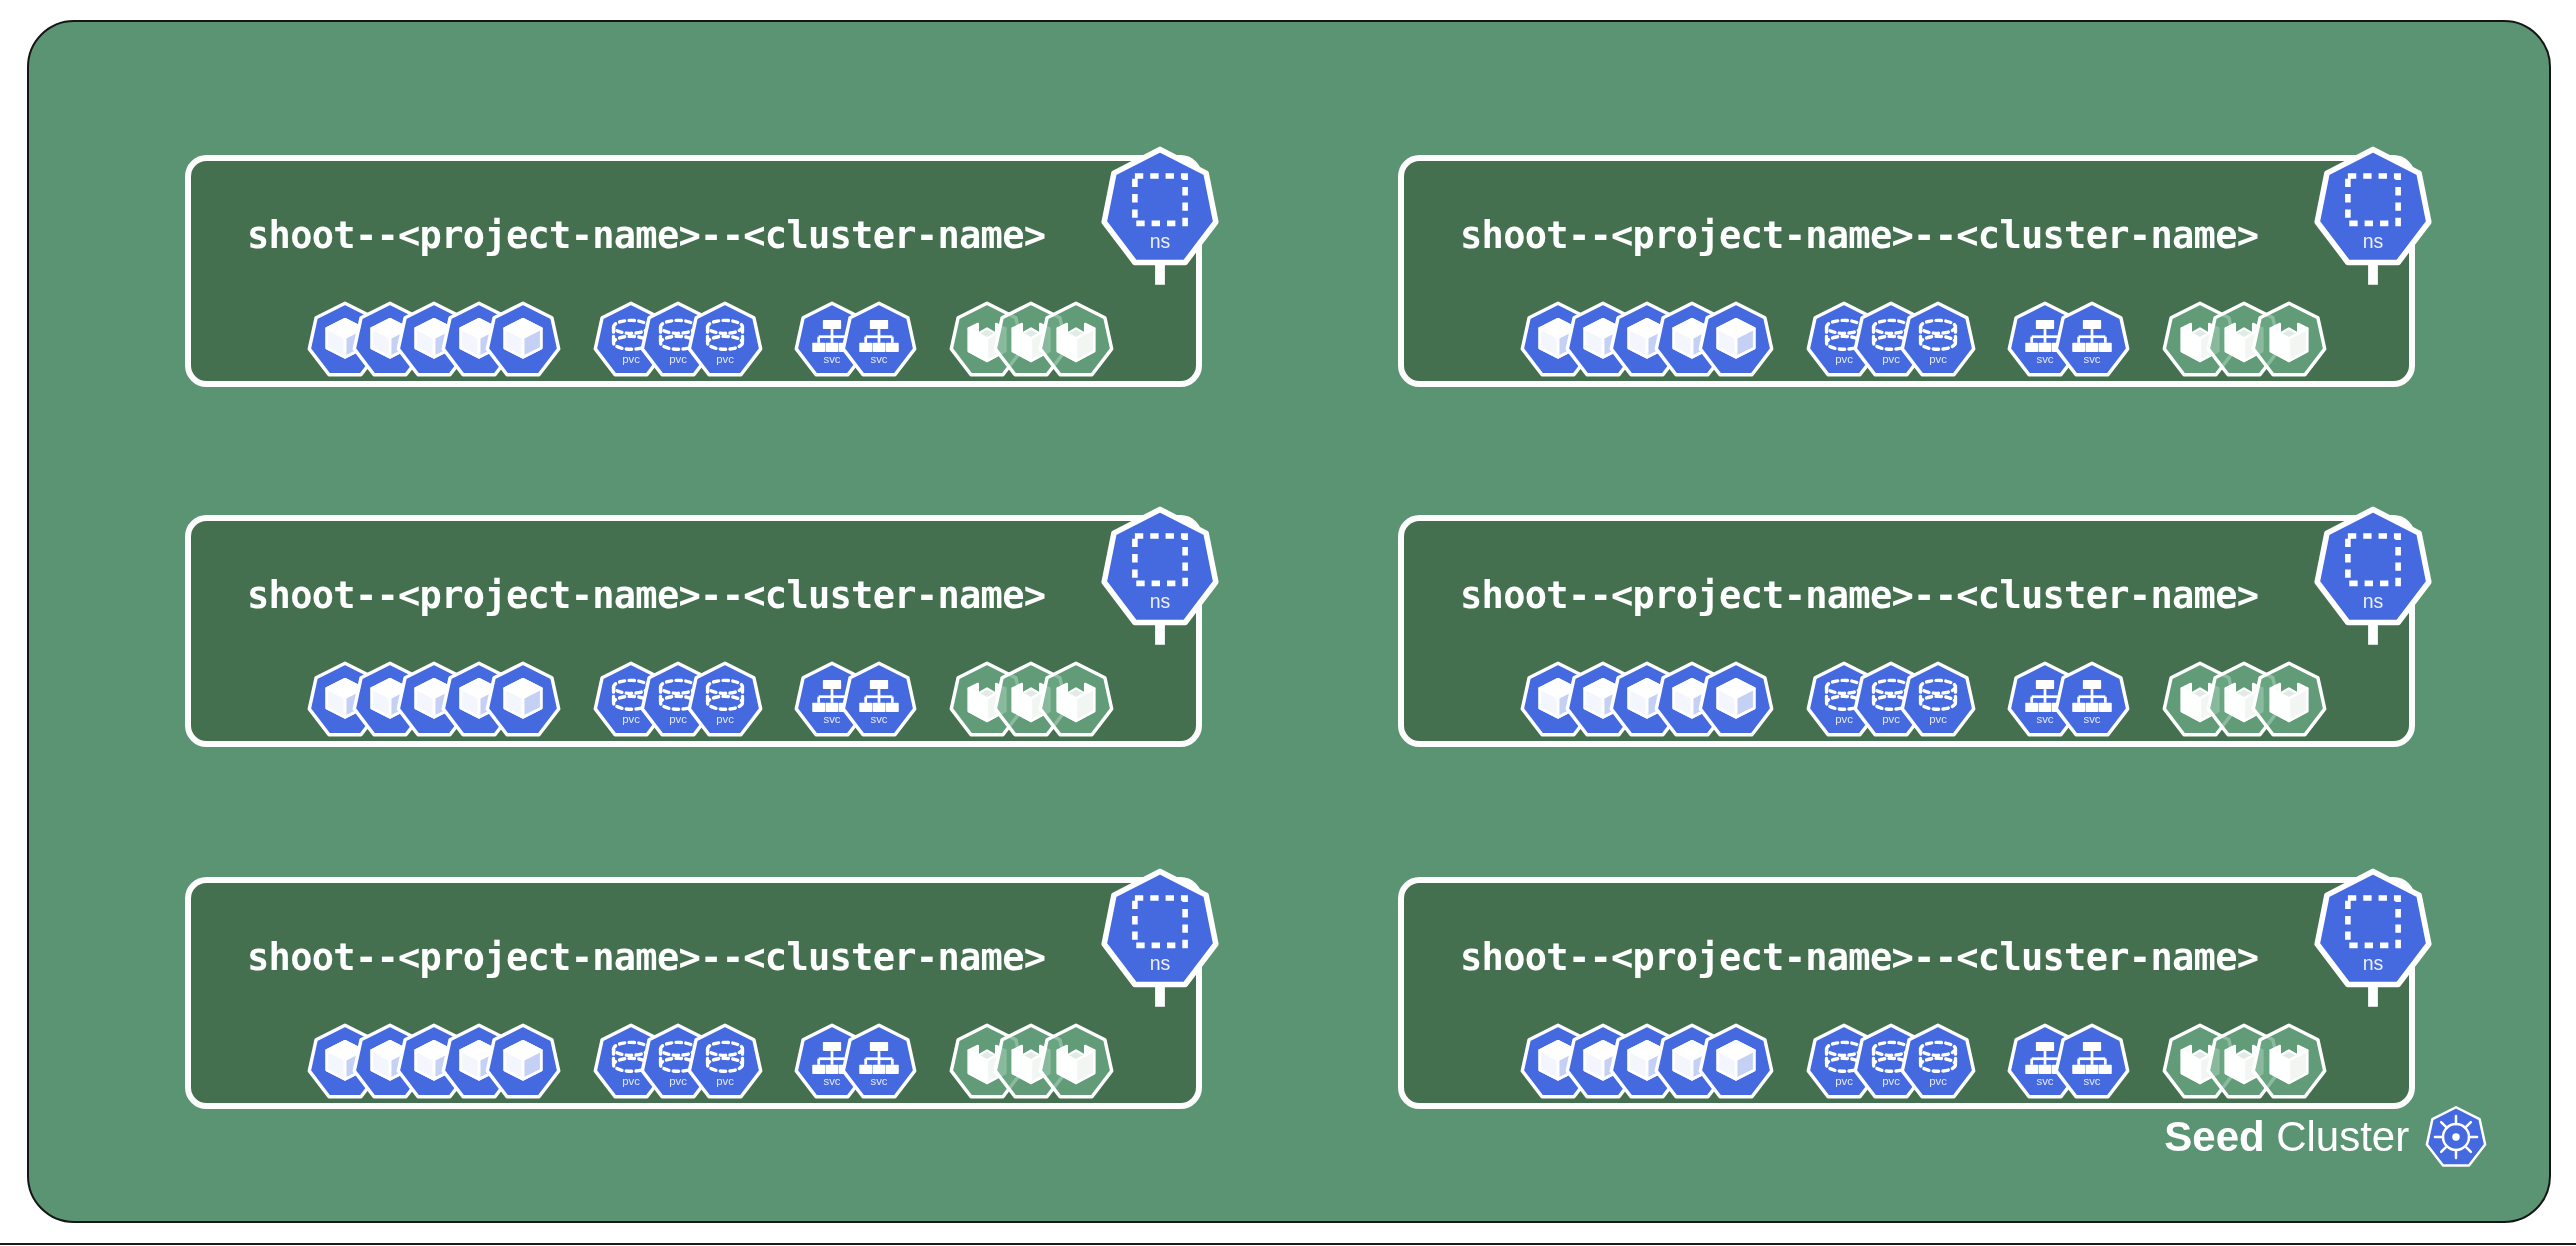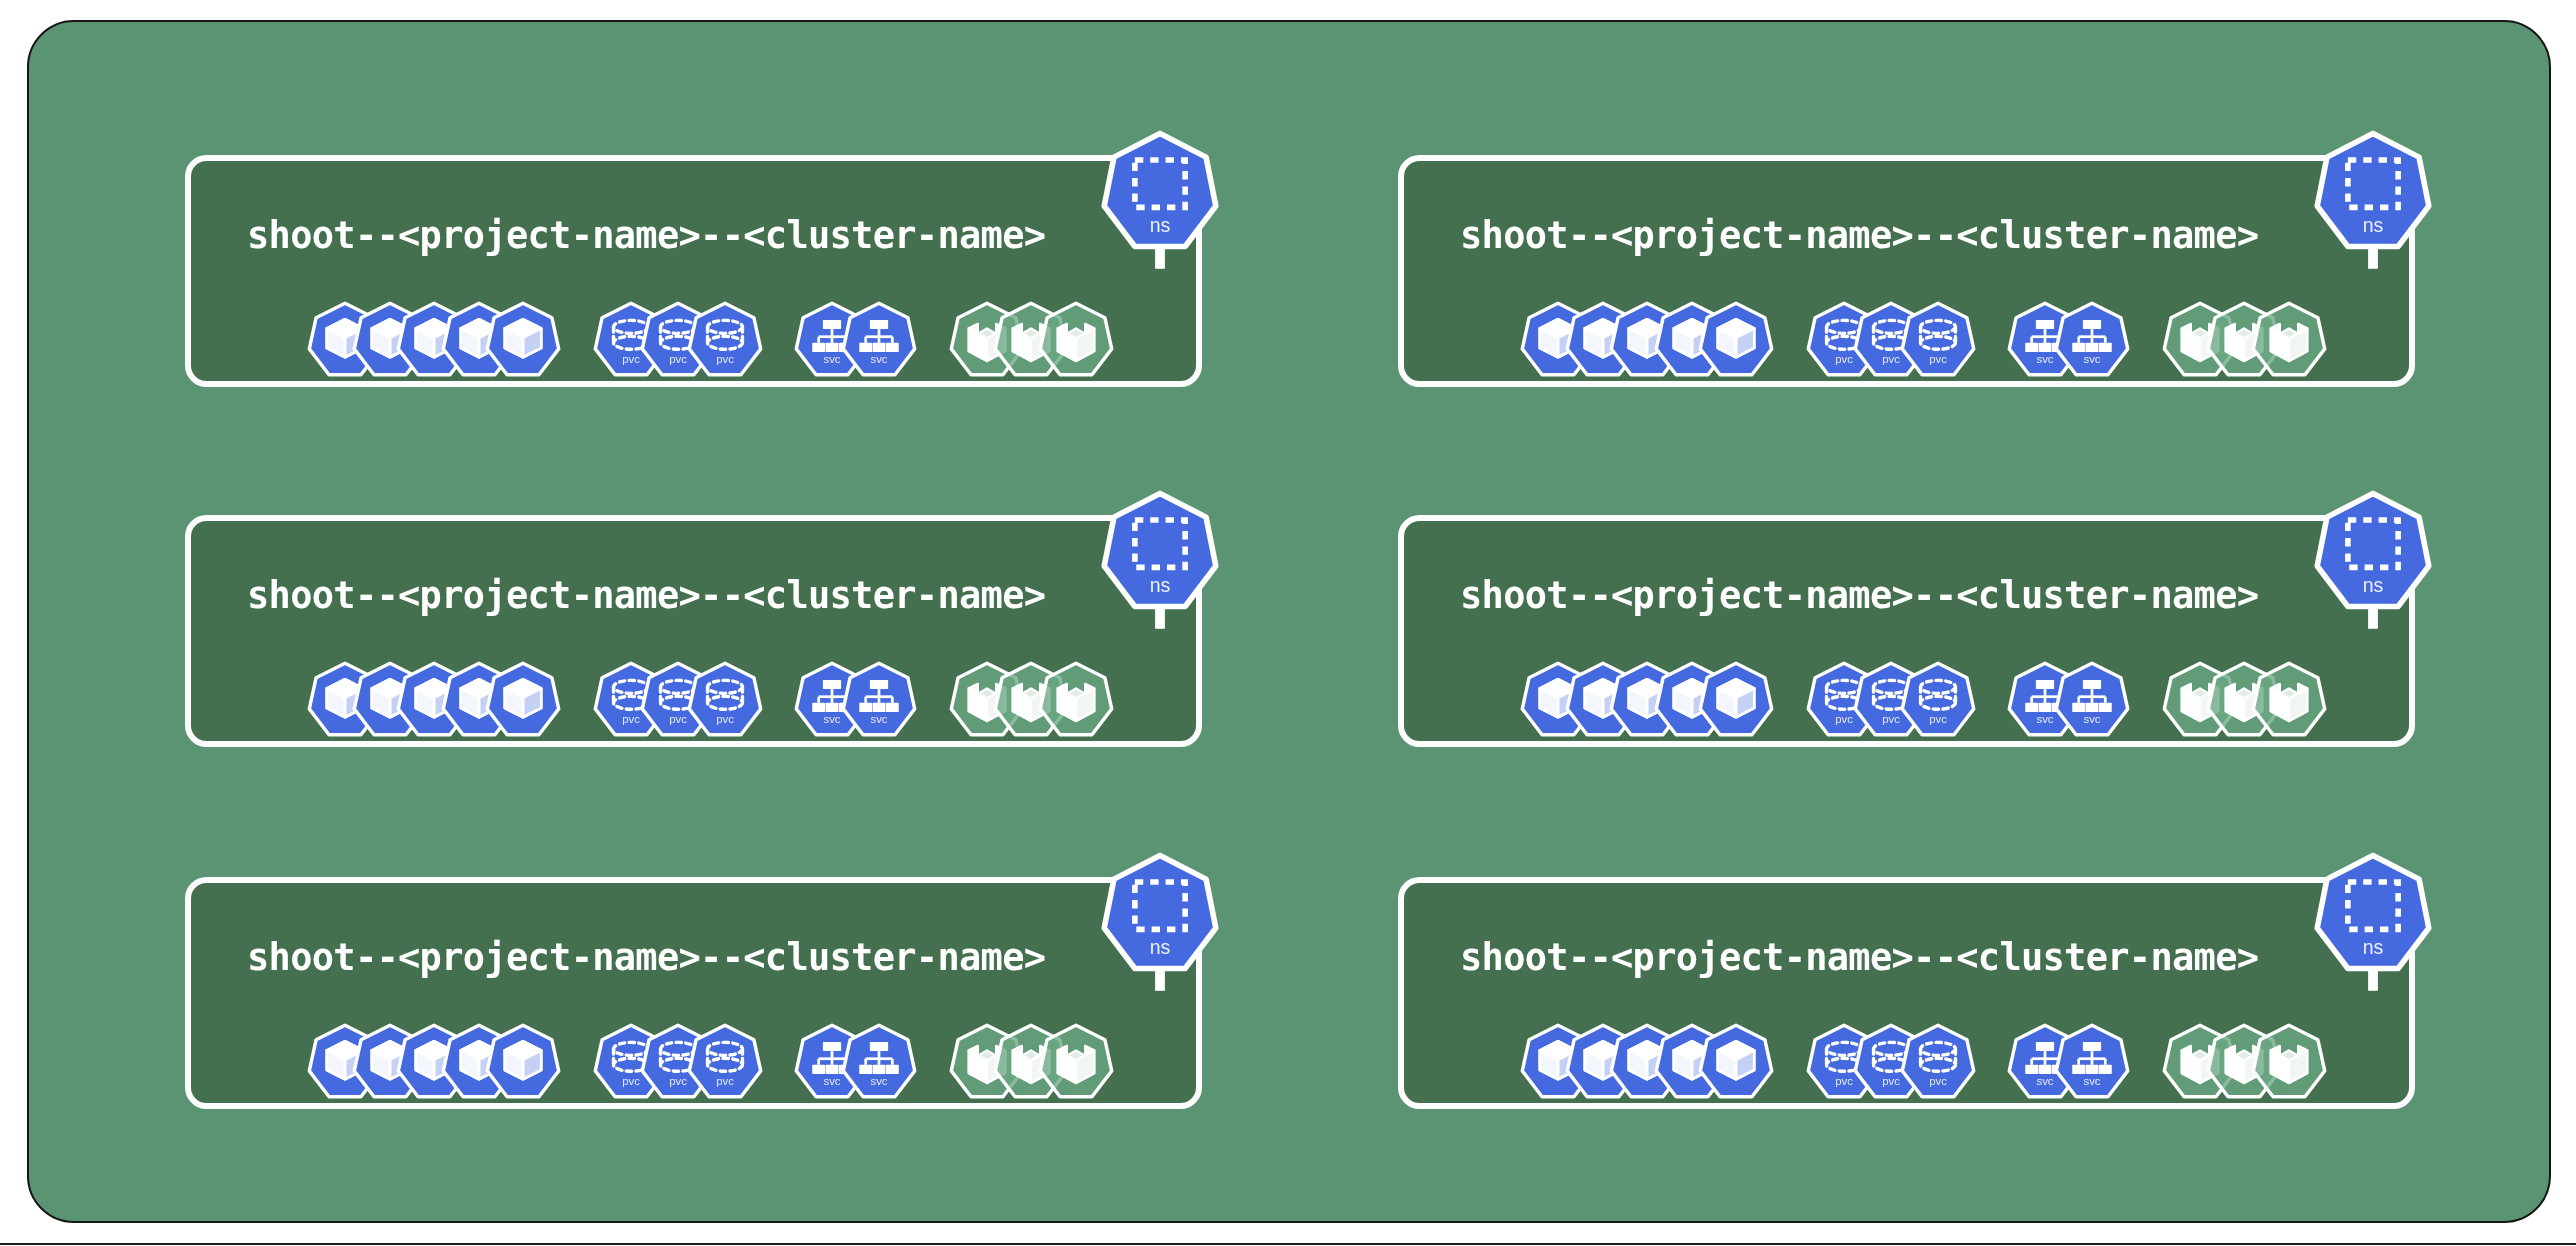--- a/index.html
+++ b/index.html
@@ -102,21 +102,21 @@
     position: relative;
     width: 76px;
     height: 76px;
     flex: 0 0 auto;
   }
   .hepta svg { display: block; width: 100%; height: 100%; overflow: visible; }
 
   
   .ns-badge {
     position: absolute;
-    top: 0;
+    top: 16px;
     left: 915px;
     width: 120px;
     height: 140px;
     z-index: 5;
   }
   .ns-badge svg { display: block; width: 100%; height: 100%; }
 
   
   .seed-footer {
     position: absolute;
@@ -1273,18 +1273,39 @@
             <svg viewBox="0 0 86 100">
               <path d="M43,3 L76,20 L83,55 L61,84 L25,84 L3,55 L10,20 Z" fill="#456ae0" stroke="#ffffff" stroke-width="4" stroke-linejoin="round"></path>
               <rect x="25" y="22" width="36" height="34" fill="none" stroke="#ffffff" stroke-width="4" stroke-dasharray="6 5"></rect>
               <text x="43" y="74" text-anchor="middle" font-family="Liberation Sans, sans-serif" font-size="14" fill="#ffffff" fill-opacity="0.9">ns</text>
               <rect x="39.5" y="83" width="7" height="17" fill="#ffffff"></rect>
             </svg>
           </div>
         </div>
       </div>
 
+    <div class="seed-footer">
+      <span class="seed-word">Seed</span>
+      <span class="cluster-word">Cluster</span>
+      <span class="k8s-logo">
+        <svg viewBox="0 0 100 100">
+          <polygon points="50,2 88,21 97,62 71,96 29,96 3,62 12,21" fill="#456ae0" stroke="#ffffff" stroke-width="4" stroke-linejoin="round"></polygon>
+          <g fill="none" stroke="#ffffff" stroke-width="4" stroke-linecap="round">
+            <circle cx="50" cy="50" r="21"></circle>
+            <line x1="50" y1="16" x2="50" y2="29"></line>
+            <line x1="50" y1="71" x2="50" y2="84"></line>
+            <line x1="16" y1="50" x2="29" y2="50"></line>
+            <line x1="71" y1="50" x2="84" y2="50"></line>
+            <line x1="26" y1="26" x2="35" y2="35"></line>
+            <line x1="65" y1="65" x2="74" y2="74"></line>
+            <line x1="74" y1="26" x2="65" y2="35"></line>
+            <line x1="35" y1="65" x2="26" y2="74"></line>
+          </g>
+          <circle cx="50" cy="50" r="6" fill="#ffffff"></circle>
+        </svg>
+      </span>
+    </div>
 
   </div>
 
   <div class="bottom-rule"></div>
 </div>
 
 
 </body></html>

